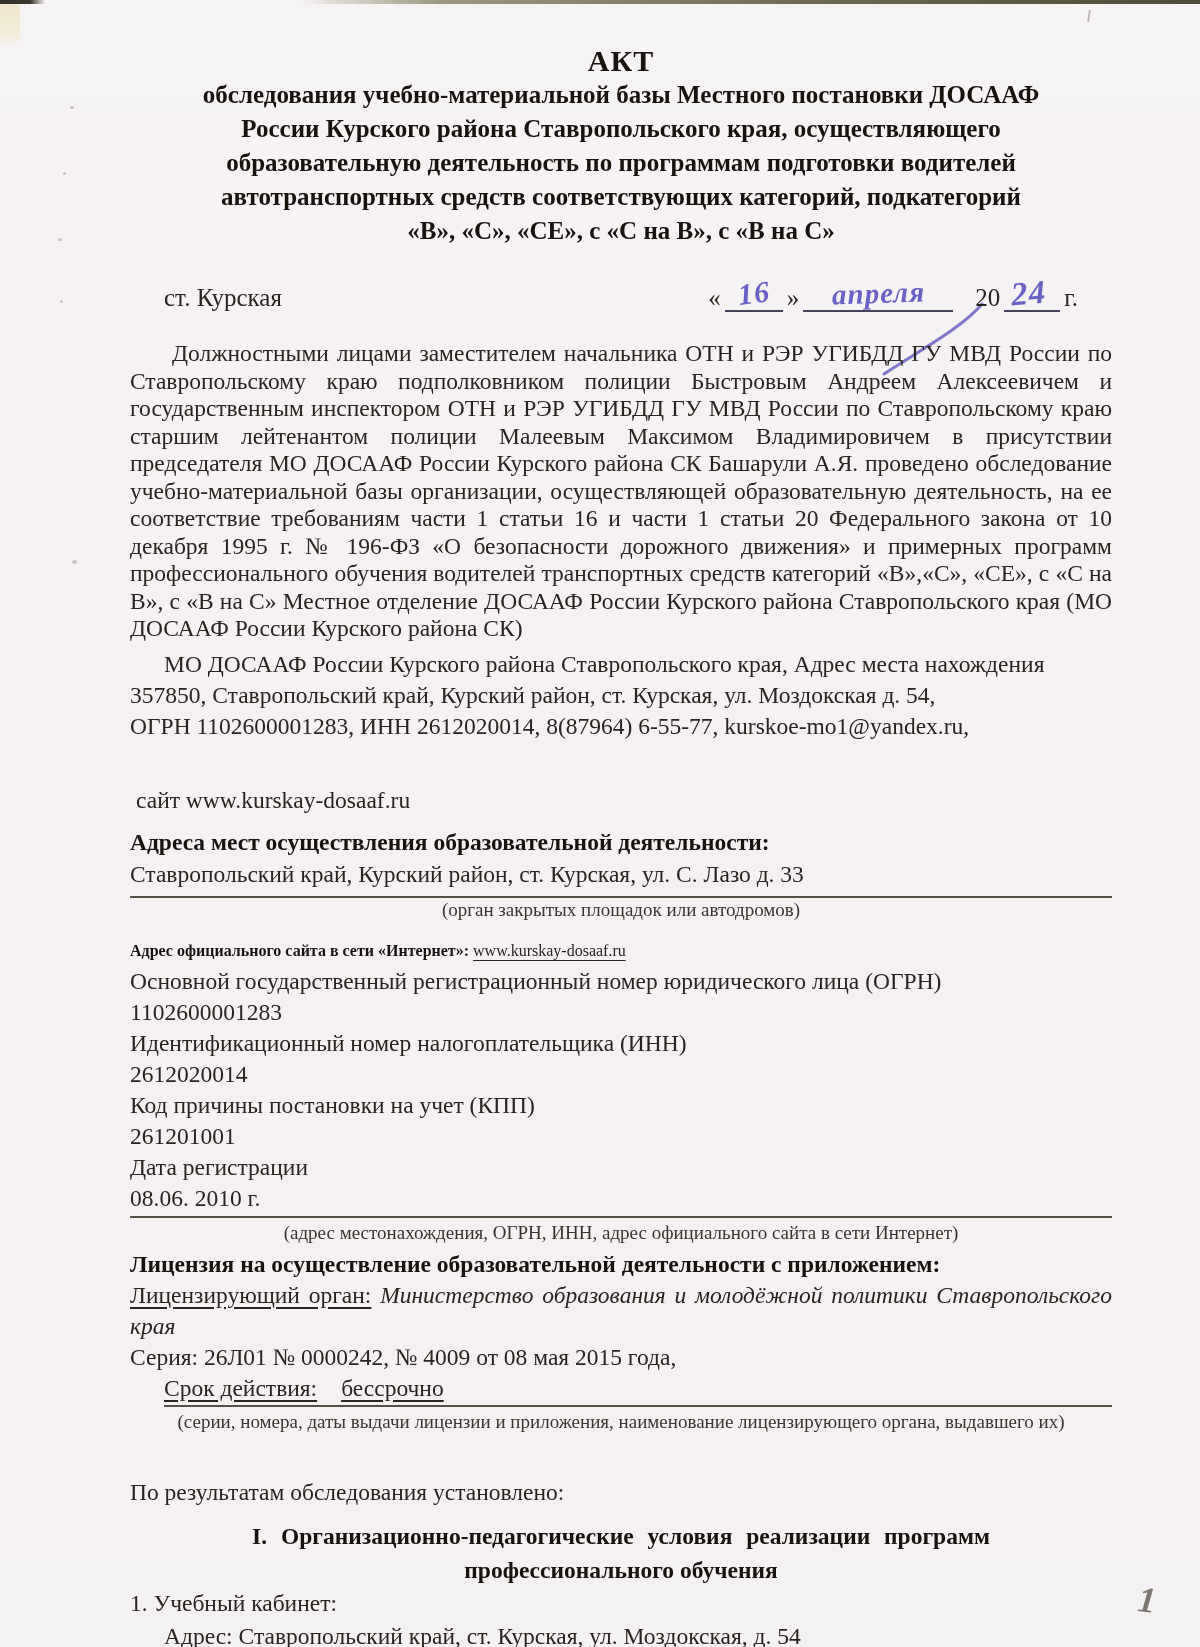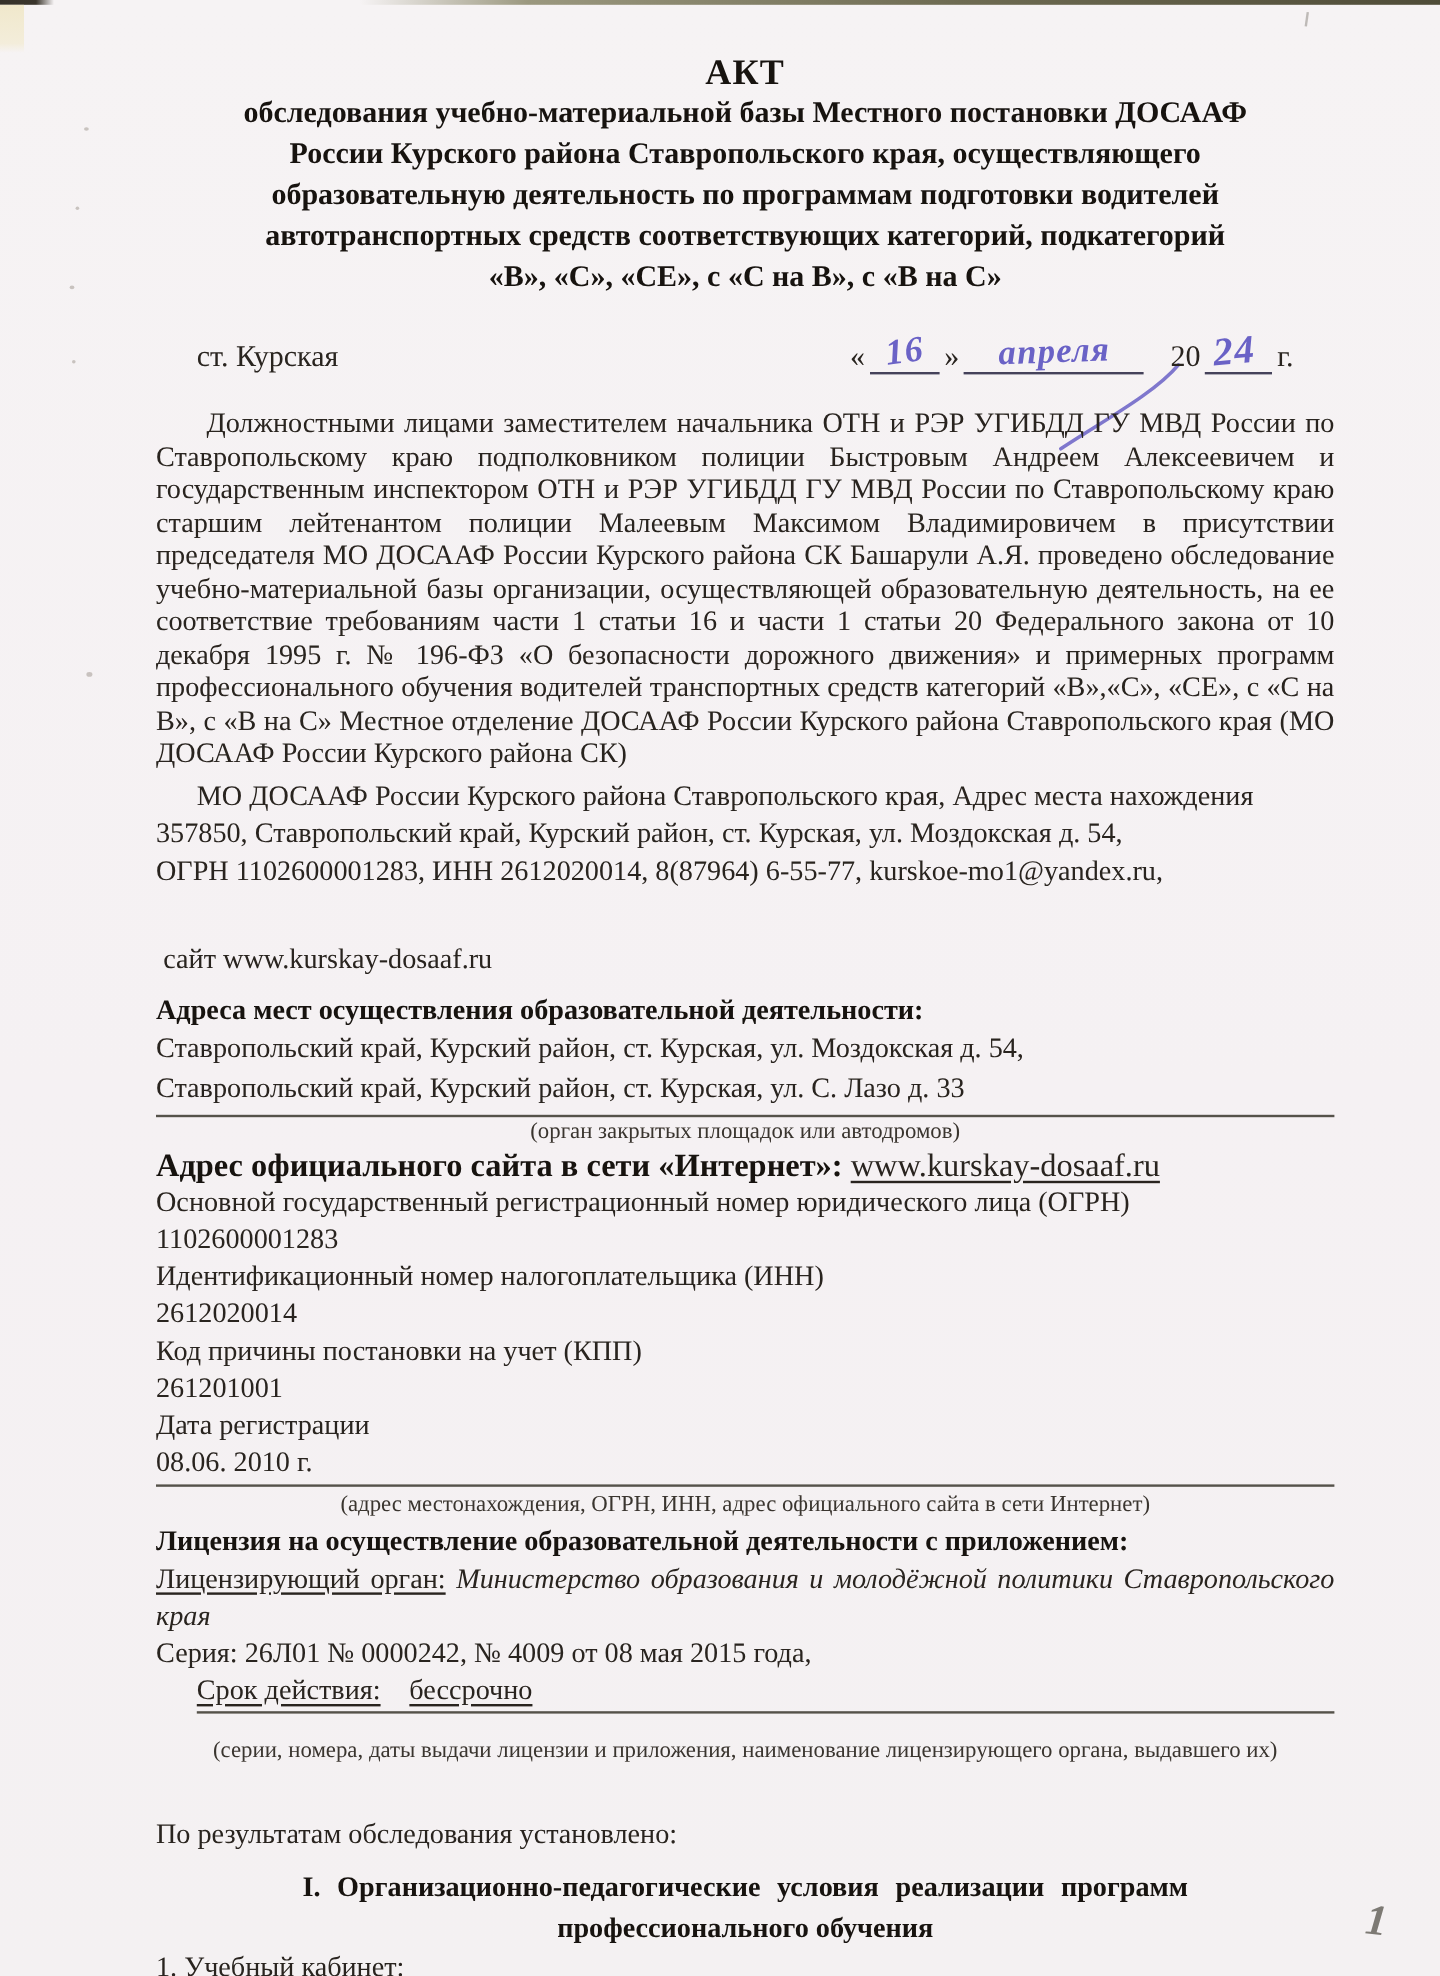--- a/index.html
+++ b/index.html
@@ -36,21 +36,21 @@
     font-size:23.5px;line-height:27.5px;text-align:justify;
     text-indent:42px;margin:28px 0 0 0;
   }
   .org{margin-top:6px;font-size:23.5px;line-height:31px;}
   .org-first{padding-left:34px;}
   .org-site{padding-left:6px;margin-top:43px;}
   .bold-head{font-size:23.5px;font-weight:700;color:#17130f;margin-top:10px;line-height:32px;}
   .addr-line{font-size:23.5px;line-height:33px;}
   .rule{border-bottom:2px solid #55524a;margin-top:5px;}
   .caption{font-size:19px;text-align:center;line-height:24px;color:#3a352f;}
-  .site-row{font-size:27px;line-height:31px;margin-top:1px;}
+  .site-row{font-size:16px;line-height:31px;margin-top:13px;}
   .site-row b{color:#17130f;}
   .u{text-decoration:underline;text-underline-offset:4px;}
   .reg-line{font-size:23.5px;line-height:31px;}
   .reg-ruled{border-bottom:2px solid #55524a;padding-bottom:2px;}
   .lic-head{font-size:23.5px;font-weight:700;color:#17130f;line-height:31px;margin-top:4px;}
   .lic-org{font-size:23.5px;line-height:31px;text-align:justify;}
   .lic-org .auth{font-style:italic;}
   .term-row{font-size:23.5px;line-height:31px;margin-left:34px;border-bottom:2px solid #55524a;padding-bottom:1px;}
   .term-row .gap{display:inline-block;width:24px;}
   .results{font-size:23.5px;line-height:30px;margin-top:43px;}
@@ -120,21 +120,20 @@
     <p class="para">Должностными лицами заместителем начальника ОТН и РЭР УГИБДД ГУ МВД России по Ставропольскому краю подполковником полиции Быстровым Андреем Алексеевичем и государственным инспектором ОТН и РЭР УГИБДД ГУ МВД России по Ставропольскому краю старшим лейтенантом полиции Малеевым Максимом Владимировичем в присутствии председателя МО ДОСААФ России Курского района СК Башарули А.Я. проведено обследование учебно-материальной базы организации, осуществляющей образовательную деятельность, на ее соответствие требованиям части 1 статьи 16 и части 1 статьи 20 Федерального закона от 10 декабря 1995 г. № 196-ФЗ «О безопасности дорожного движения» и примерных программ профессионального обучения водителей транспортных средств категорий «В»,«С», «СЕ», с «С на В», с «В на С» Местное отделение ДОСААФ России Курского района Ставропольского края (МО ДОСААФ России Курского района СК)</p>
 
     <div class="org">
       <div class="org-first">МО ДОСААФ России Курского района Ставропольского края, Адрес места нахождения</div>
       <div>357850, Ставропольский край, Курский район, ст. Курская, ул. Моздокская д. 54,</div>
       <div>ОГРН 1102600001283, ИНН 2612020014, 8(87964) 6-55-77, kurskoe-mo1@yandex.ru,</div>
       <div class="org-site">сайт www.kurskay-dosaaf.ru</div>
     </div>
 
     <div class="bold-head">Адреса мест осуществления образовательной деятельности:</div>
-    <div class="addr-line">Ставропольский край, Курский район, ст. Курская, ул. Моздокская д. 54,</div>
     <div class="addr-line">Ставропольский край, Курский район, ст. Курская, ул. С. Лазо д. 33</div>
 
     <div class="rule"></div>
     <div class="caption">(орган закрытых площадок или автодромов)</div>
 
     <div class="site-row">
       <b>Адрес официального сайта в сети «Интернет»:</b>
       <span class="u">www.kurskay-dosaaf.ru</span>
     </div>
 
@@ -151,21 +150,21 @@
 
     <div class="lic-head">Лицензия на осуществление образовательной деятельности с приложением:</div>
     <div class="lic-org">
       <span class="u">Лицензирующий орган:</span>
       <span class="auth">Министерство образования и молодёжной политики Ставропольского края</span>
     </div>
     <div class="reg-line">Серия:  26Л01 № 0000242, № 4009  от 08 мая 2015 года,</div>
     <div class="term-row">
       <span class="u">Срок действия:</span><span class="gap"></span><span class="u">бессрочно</span>
     </div>
-    <div class="caption" style="margin-top:19px;">(серии, номера, даты выдачи лицензии и приложения, наименование лицензирующего органа, выдавшего их)</div>
+    <div class="caption" style="margin-top:3px;">(серии, номера, даты выдачи лицензии и приложения, наименование лицензирующего органа, выдавшего их)</div>
 
     <div class="results">По результатам обследования установлено:</div>
 
     <div class="sec-head sec-head-1">I.  Организационно-педагогические  условия  реализации  программ</div>
     <div class="sec-head">профессионального обучения</div>
 
     <div class="item">1. Учебный кабинет:</div>
     <div class="item item-indent">Адрес: Ставропольский край, ст. Курская, ул. Моздокская, д. 54</div>
     <div class="item">2. Правоустанавливающие документы:</div>
 

